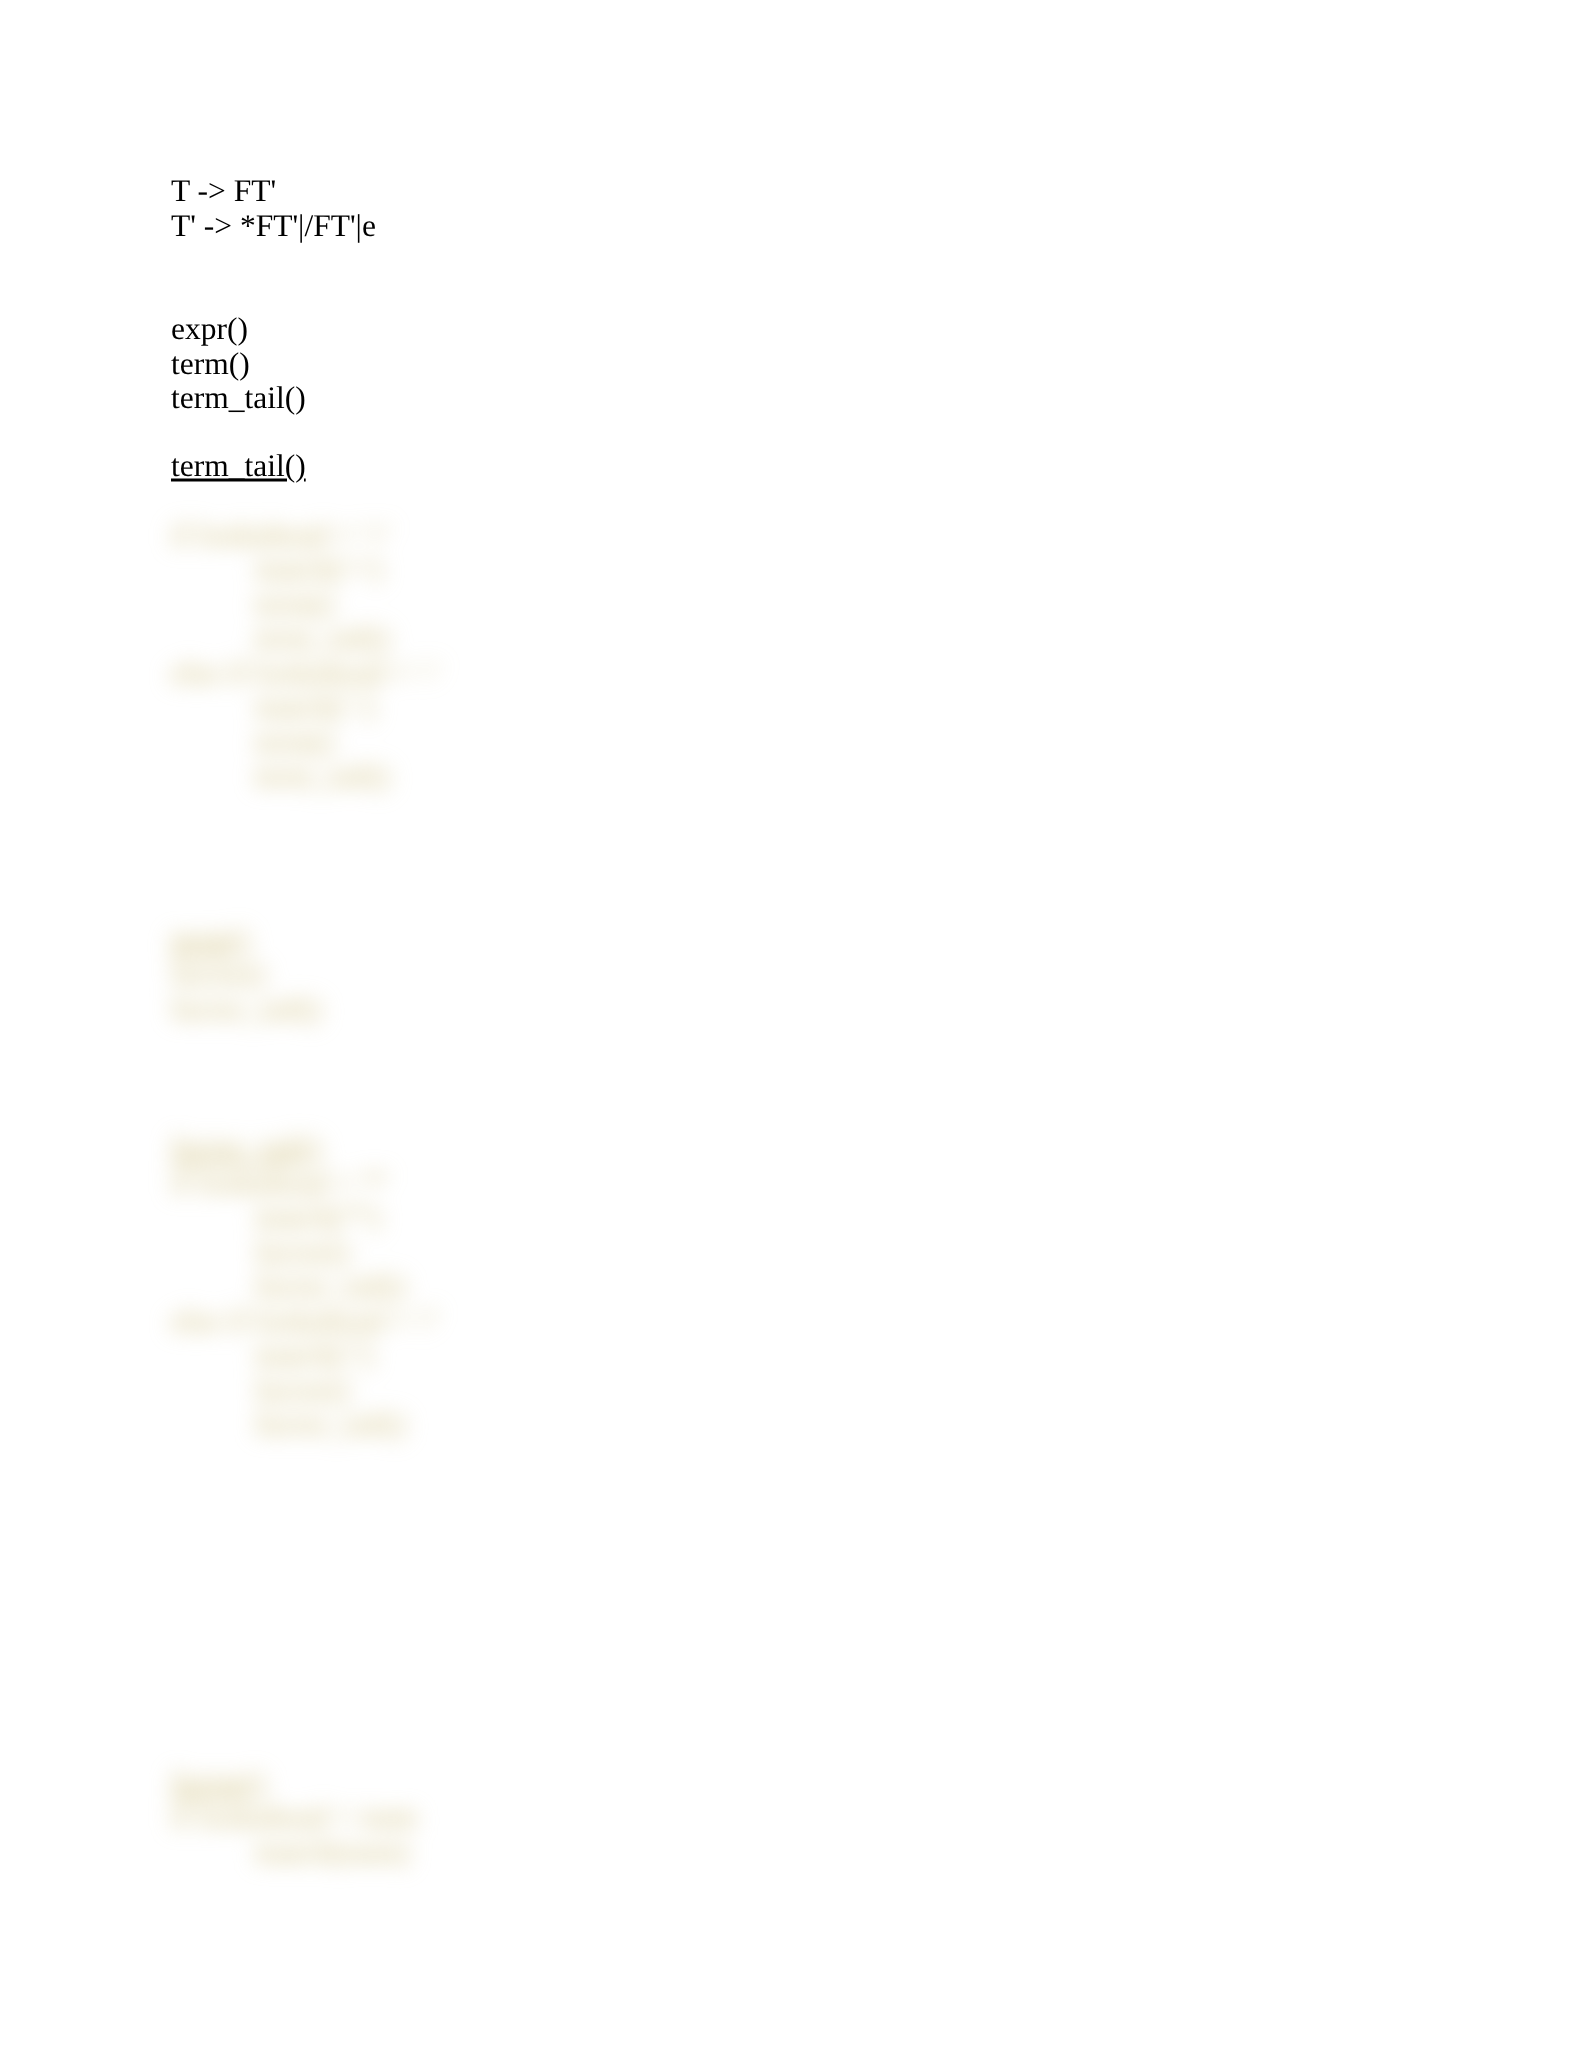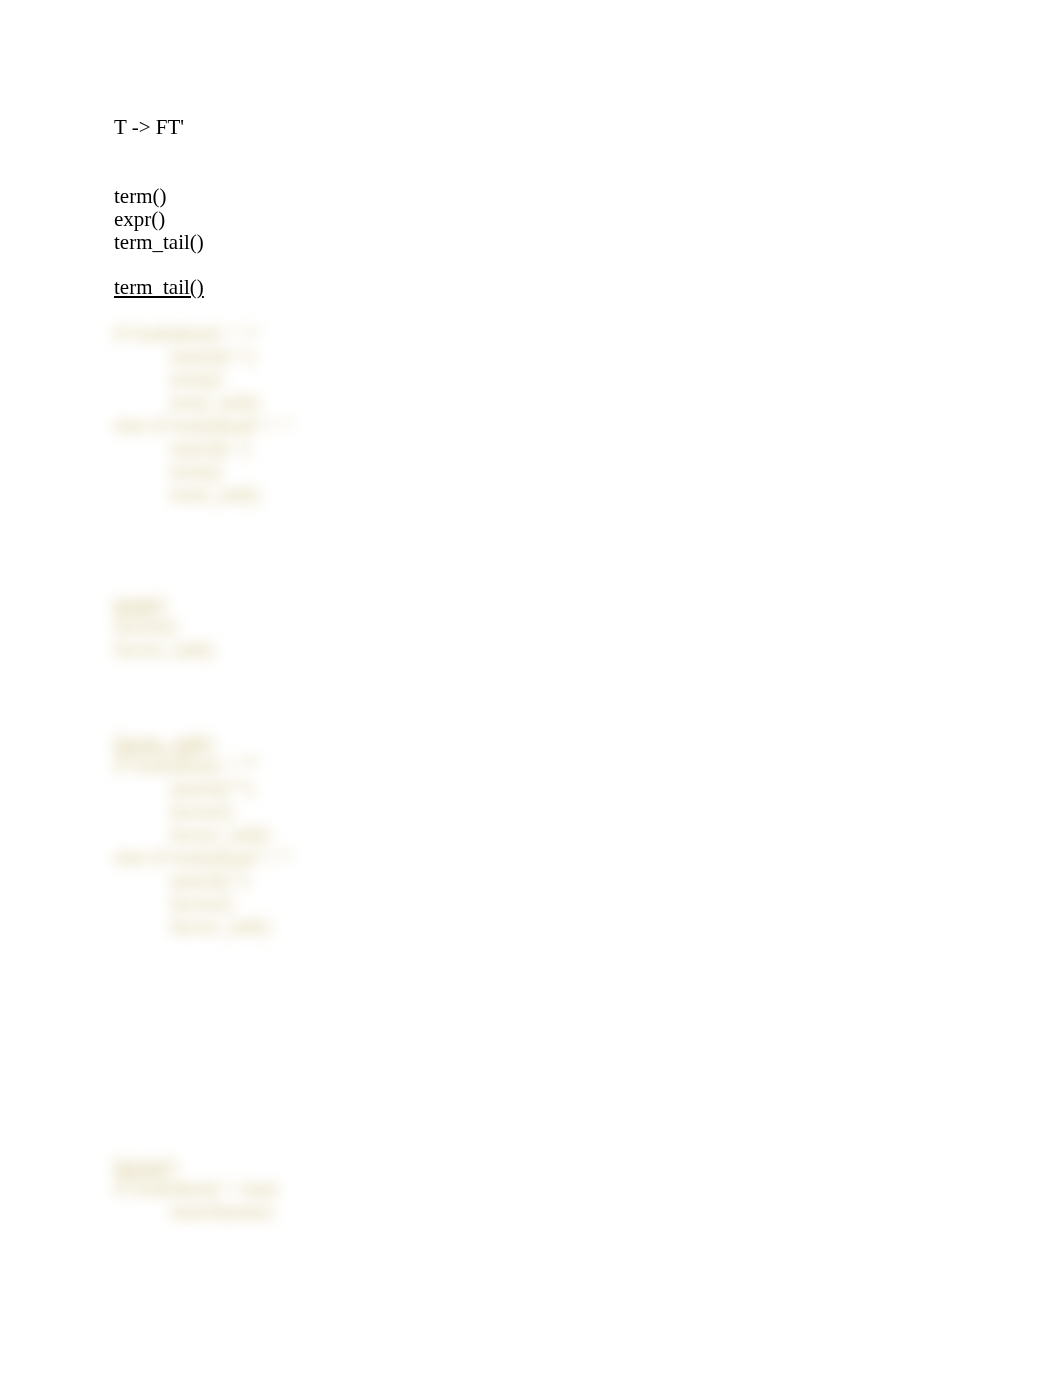--- a/index.html
+++ b/index.html
@@ -42,27 +42,28 @@
   .blur-region .u { text-decoration: underline; }
   .blur-region .ind { padding-left: 56px; display: inline-block; }
 </style>
 </head>
 <body>
 
 <div class="page">
 
   <div class="block">
     <div class="line">T -&gt; FT'</div>
+    <div class="line">T' -&gt; *FT'|/FT'|e</div>
   </div>
 
   <div class="gap-small"></div>
 
   <div class="block">
+    <div class="line">expr()</div>
     <div class="line">term()</div>
-    <div class="line">expr()</div>
     <div class="line">term_tail()</div>
   </div>
 
   <div class="gap-med"></div>
 
   <div class="line underline">term_tail()</div>
 
   <div class="blur-region" aria-hidden="true">
 <span>if lookahead = '+'</span>
 <span class="ind">match('+')</span>

